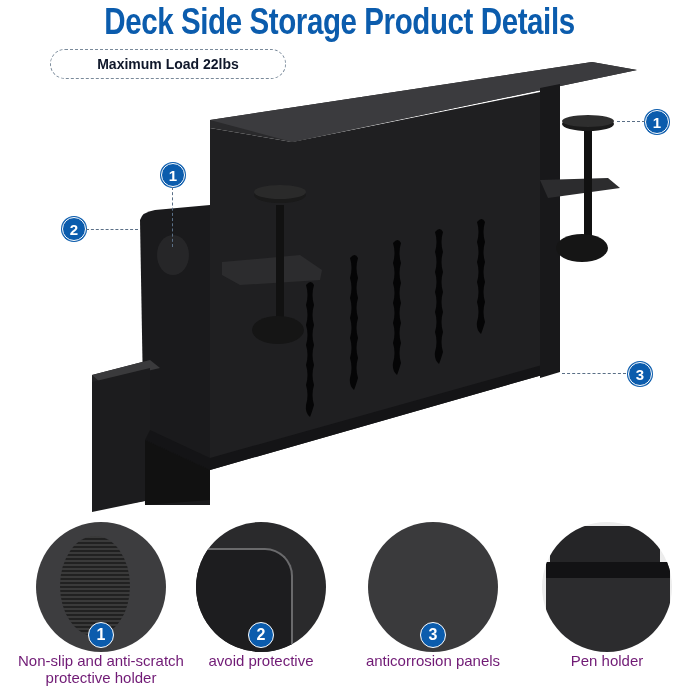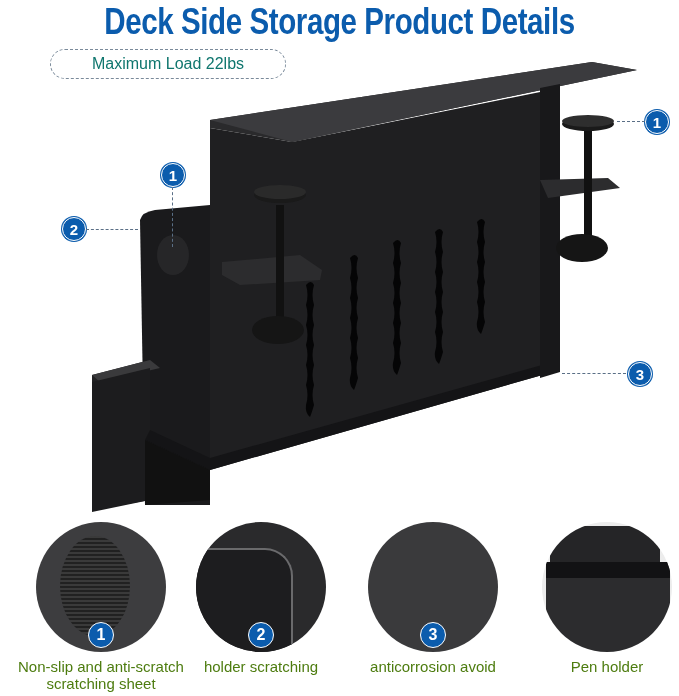--- a/index.html
+++ b/index.html
@@ -1,25 +1,25 @@
 <!DOCTYPE html>
 <html><head>
 <meta charset="utf-8">
 <style>
   html, body { margin:0; padding:0; background:#ffffff; }
   body { width:679px; height:696px; position:relative; overflow:hidden; font-family:"Liberation Sans", sans-serif; }
   .title { position:absolute; left:0; top:0; width:679px; text-align:center; font-family:"Liberation Sans", sans-serif; font-weight:bold; font-size:36px; color:#0b5cad; letter-spacing:-0.5px; transform:scaleX(0.82); transform-origin:center; line-height:40px; top:2px; }
-  .load-badge { position:absolute; left:50px; top:49px; width:236px; height:30px; border:1.5px dashed #7a8a9a; border-radius:15px; box-sizing:border-box; display:flex; align-items:center; justify-content:center; font-size:16px; font-weight:normal; color:#0f766e; }
+  .load-badge { position:absolute; left:50px; top:49px; width:236px; height:30px; border:1.5px dashed #7a8a9a; border-radius:15px; box-sizing:border-box; display:flex; align-items:center; justify-content:center; font-size:14px; font-weight:bold; color:#0f172a; }
   .callout { position:absolute; width:22px; height:22px; border-radius:50%; background:#0b5cad; color:#fff; font-weight:bold; font-size:15px; display:flex; align-items:center; justify-content:center; border:1.5px solid #fff; box-shadow:0 0 0 1px #0b5cad; }
   .dash { position:absolute; border-color:#5a6f86; border-style:dashed; border-width:0; }
   .product { position:absolute; left:0; top:0; width:679px; height:520px; }
   .detail { position:absolute; top:522px; width:170px; text-align:center; }
   .circle { width:130px; height:130px; border-radius:50%; margin:0 auto; position:relative; overflow:hidden; }
   .circle .num { position:absolute; left:50%; bottom:4px; transform:translateX(-50%); width:24px; height:24px; border-radius:50%; background:#0b5cad; color:#fff; font-weight:bold; font-size:16px; display:flex; align-items:center; justify-content:center; border:1.5px solid #fff; }
-  .caption { font-size:15px; color:#4d7c0f; line-height:17px; margin-top:6px; }
+  .caption { font-size:15px; color:#701a75; line-height:17px; }
 </style>
 </head>
 <body>
 
 <div class="title">Deck Side Storage Product Details</div>
 <div class="load-badge">Maximum Load 22lbs</div>
 
 <svg class="product" viewBox="0 0 679 520" width="679" height="520">
 
   <polygon points="210,128 292,142 637,70 592,62 210,120" fill="#2a2a2c"></polygon>
@@ -75,40 +75,40 @@
 <div class="callout" style="left:628px; top:362px;">3</div>
 <div class="dash" style="left:562px; top:373px; width:64px; border-top-width:1px;"></div>
 
 <div class="detail" style="left:16px;">
   <div class="circle" style="background:#3d3d3f;">
     <div style="position:absolute; left:24px; top:14px; width:70px; height:100px; border-radius:50%; background:repeating-linear-gradient(0deg,#1e1e1e 0 2px,#3a3a3a 2px 4px),#222; opacity:0.9;"></div>
     <div class="num">1</div>
   </div>
   <div class="caption">
     <div>Non-slip and anti-scratch</div>
-    <div>scratching sheet</div>
+    <div>protective holder</div>
   </div>
 </div>
 
 <div class="detail" style="left:176px;">
   <div class="circle" style="background:#2a2a2c;">
     <div style="position:absolute; left:0; top:26px; width:95px; height:130px; border-top:2px solid #6a6a6c; border-right:2px solid #6a6a6c; border-top-right-radius:28px; background:#1d1d1f;"></div>
     <div class="num">2</div>
   </div>
   <div class="caption">
-    <div>holder scratching</div>
+    <div>avoid protective</div>
   </div>
 </div>
 
 <div class="detail" style="left:348px;">
   <div class="circle" style="background:#3a3a3c;">
     <div class="num">3</div>
   </div>
   <div class="caption">
-    <div>anticorrosion avoid</div>
+    <div>anticorrosion panels</div>
   </div>
 </div>
 
 <div class="detail" style="left:522px;">
   <div class="circle" style="background:#ececec;">
     <div style="position:absolute; left:8px; top:4px; width:110px; height:55px; background:#252527; border-radius:10px 10px 0 0;"></div>
     <div style="position:absolute; left:4px; top:40px; width:124px; height:90px; background:#2c2c2e; border-radius:0 0 8px 8px;"></div>
     <div style="position:absolute; left:4px; top:40px; width:124px; height:16px; background:#121214;"></div>
   </div>
   <div class="caption">

